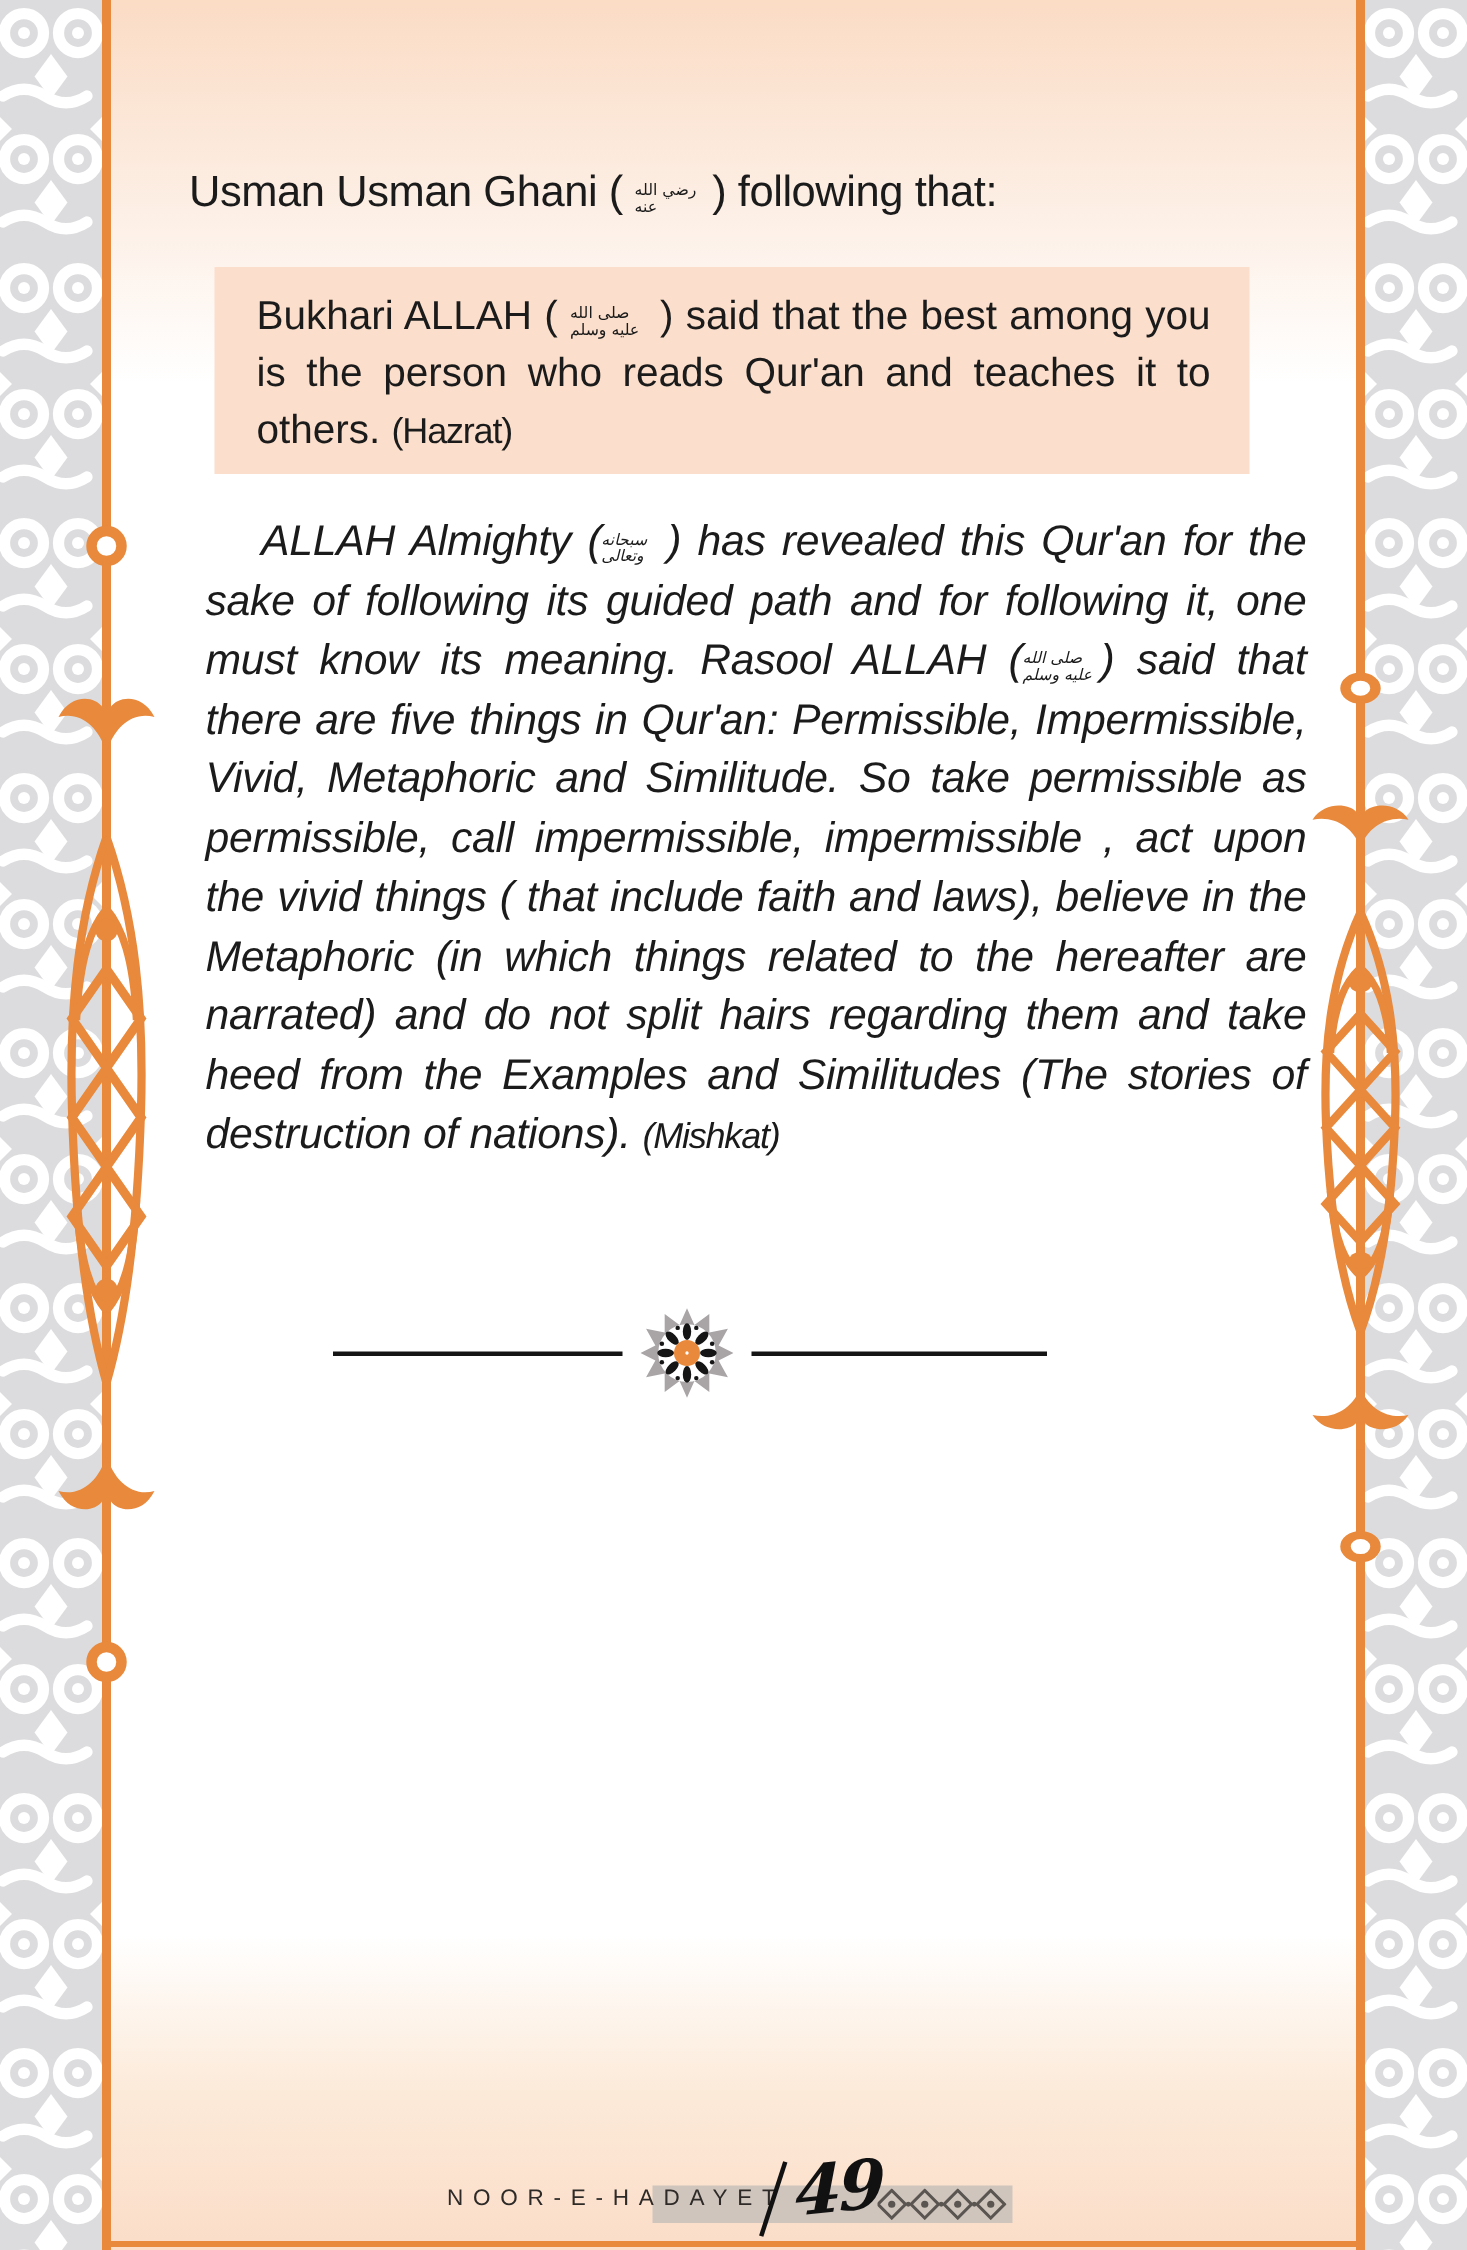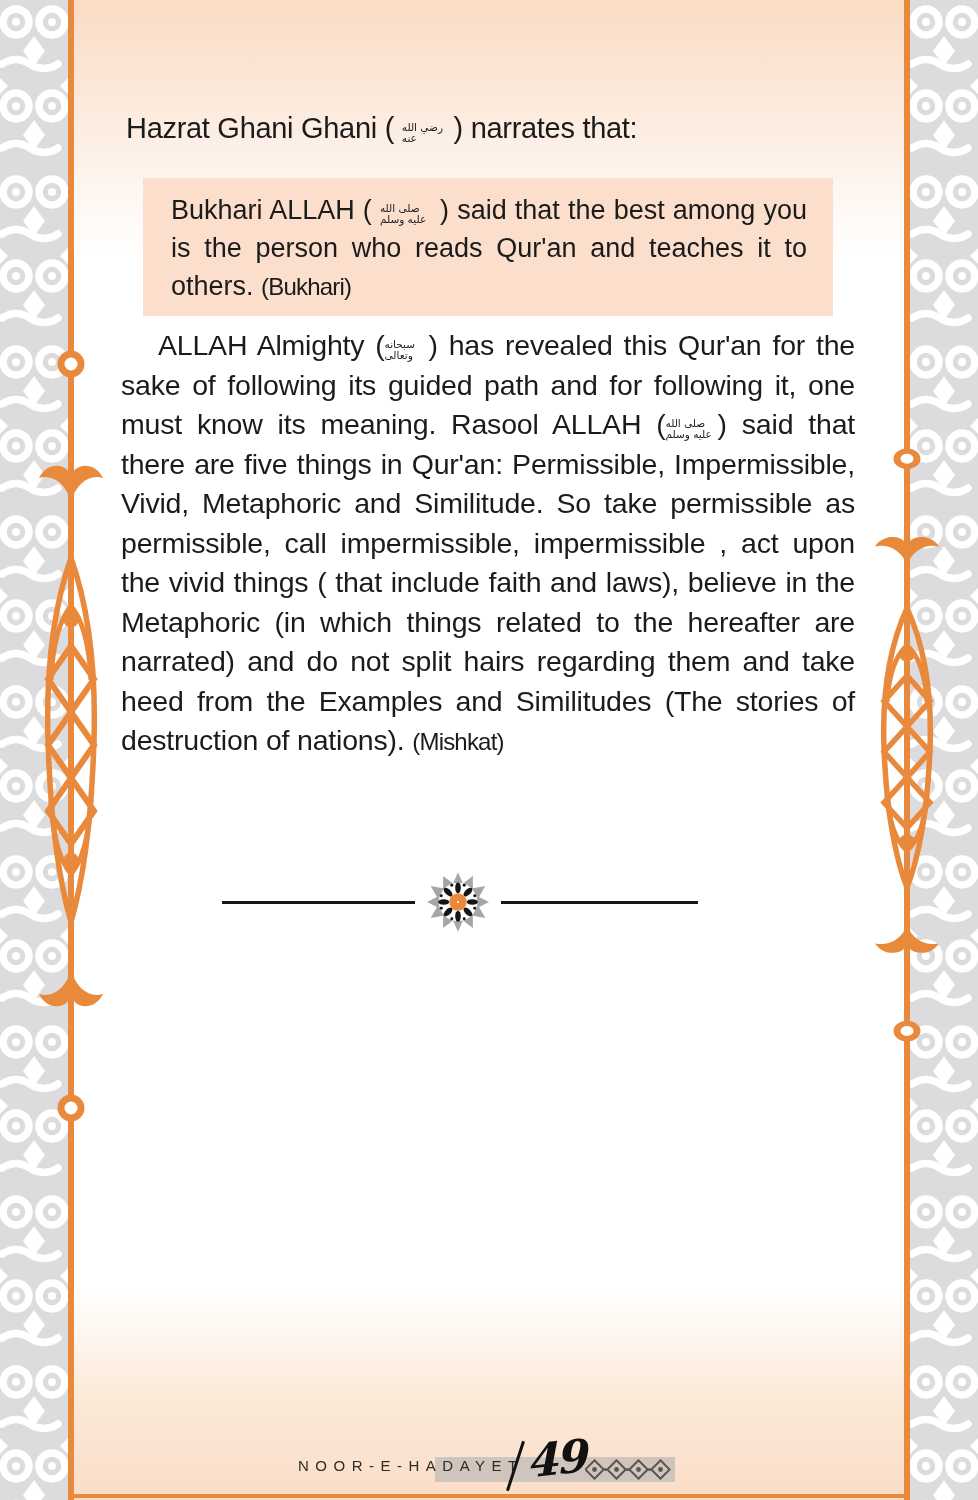--- a/index.html
+++ b/index.html
@@ -22,23 +22,23 @@
   .page-heading{
     position:absolute;left:126px;top:112px;width:740px;margin:0;
     font-size:29px;font-weight:400;letter-spacing:-0.3px;z-index:4;
   }
   .quote-box{
     position:absolute;left:143px;top:178px;width:690px;height:138px;
     background:#fbdecb;box-sizing:border-box;padding:13px 26px 13px 28px;
     font-size:27px;line-height:38px;text-align:justify;z-index:4;
   }
   .body-paragraph{
-    position:absolute;left:121px;top:326px;width:734px;margin:0;
+    position:absolute;left:121px;top:326px;width:734px;margin:16px;
     font-size:28.5px;line-height:39.5px;text-align:justify;text-indent:37px;
-    letter-spacing:-0.2px;z-index:4;
+    letter-spacing:-0.2px;z-index:4;font-style:italic;
   }
   .arabic-honorific{
     display:inline-block;direction:rtl;text-align:left;
     width:52px;font-size:10.5px;line-height:11px;vertical-align:-4px;
     text-indent:0;font-family:"DejaVu Sans",sans-serif;white-space:normal;
   }
   .arabic-honorific.narrow{width:44px;}
   .cite{font-size:24px;letter-spacing:-0.8px;}
   .divider{position:absolute;left:0;top:868px;width:978px;height:70px;z-index:4;}
   .divider .dline{position:absolute;top:33px;height:3px;background:#151515;}
@@ -155,23 +155,23 @@
   </defs>
 </svg>
 
 <svg class="ornament left" width="100" height="780" viewBox="0 0 100 780" aria-hidden="true">
   <use href="#finial"></use>
 </svg>
 <svg class="ornament right" width="100" height="600" viewBox="0 0 100 780" preserveAspectRatio="none" aria-hidden="true">
   <use href="#finial"></use>
 </svg>
 
-<h1 class="page-heading content-text"><span>Hazrat Ghani Ghani ( </span><span class="arabic-honorific narrow">رضي الله عنه</span><span> ) narrates that:</span></h1>
-
-<div class="quote-box content-text"><span>Bukhari ALLAH ( </span><span class="arabic-honorific">صلى الله عليه وسلم</span><span> ) said that the best among you is the person who reads Qur'an and teaches it to others. </span><span class="cite">(Bukhari)</span></div>
+<h1 class="page-heading content-text"><span>Usman Usman Ghani ( </span><span class="arabic-honorific narrow">رضي الله عنه</span><span> ) following that:</span></h1>
+
+<div class="quote-box content-text"><span>Bukhari ALLAH ( </span><span class="arabic-honorific">صلى الله عليه وسلم</span><span> ) said that the best among you is the person who reads Qur'an and teaches it to others. </span><span class="cite">(Hazrat)</span></div>
 
 <p class="body-paragraph content-text"><span>ALLAH Almighty (</span><span class="arabic-honorific narrow">سبحانه وتعالى</span><span>) has revealed this Qur'an for the sake of following its guided path and for following it, one must know its meaning. Rasool ALLAH (</span><span class="arabic-honorific">صلى الله عليه وسلم</span><span>) said that there are five things in Qur'an: Permissible, Impermissible, Vivid, Metaphoric and Similitude. So take permissible as permissible, call impermissible, impermissible , act upon the vivid things ( that include faith and laws), believe in the Metaphoric (in which things related to the hereafter are narrated) and do not split hairs regarding them and take heed from the Examples and Similitudes (The stories of destruction of nations). </span><span class="cite">(Mishkat)</span></p>
 
 <div class="divider">
   <span class="dline left"></span>
   <span class="dline right"></span>
   <svg class="medallion" width="62" height="62" viewBox="0 0 100 100" aria-hidden="true">
     <g fill="#a9a5a6">
       <polygon points="50,2 58,20 74,8 74,28 94,24 84,42 100,50 84,58 94,76 74,72 74,92 58,80 50,98 42,80 26,92 26,72 6,76 16,58 0,50 16,42 6,24 26,28 26,8 42,20"></polygon>
     </g>

